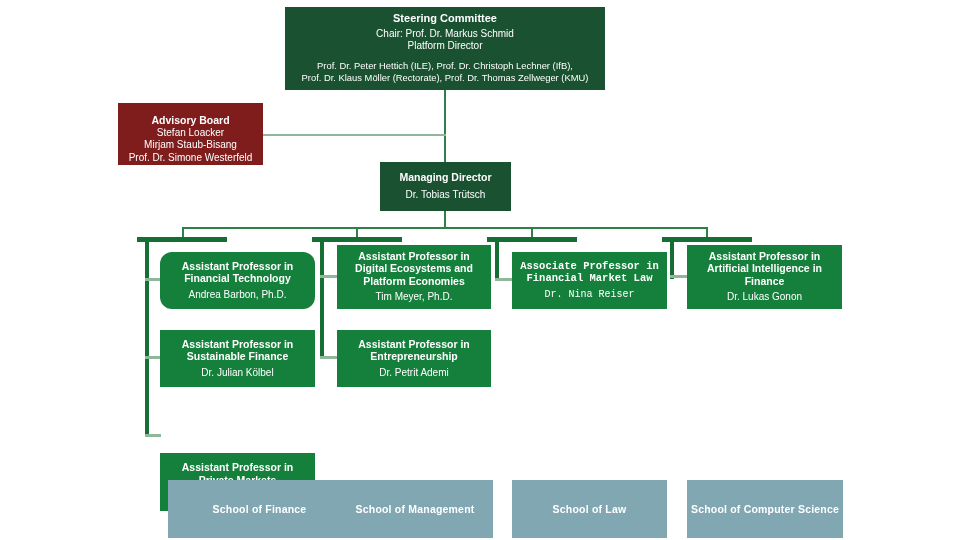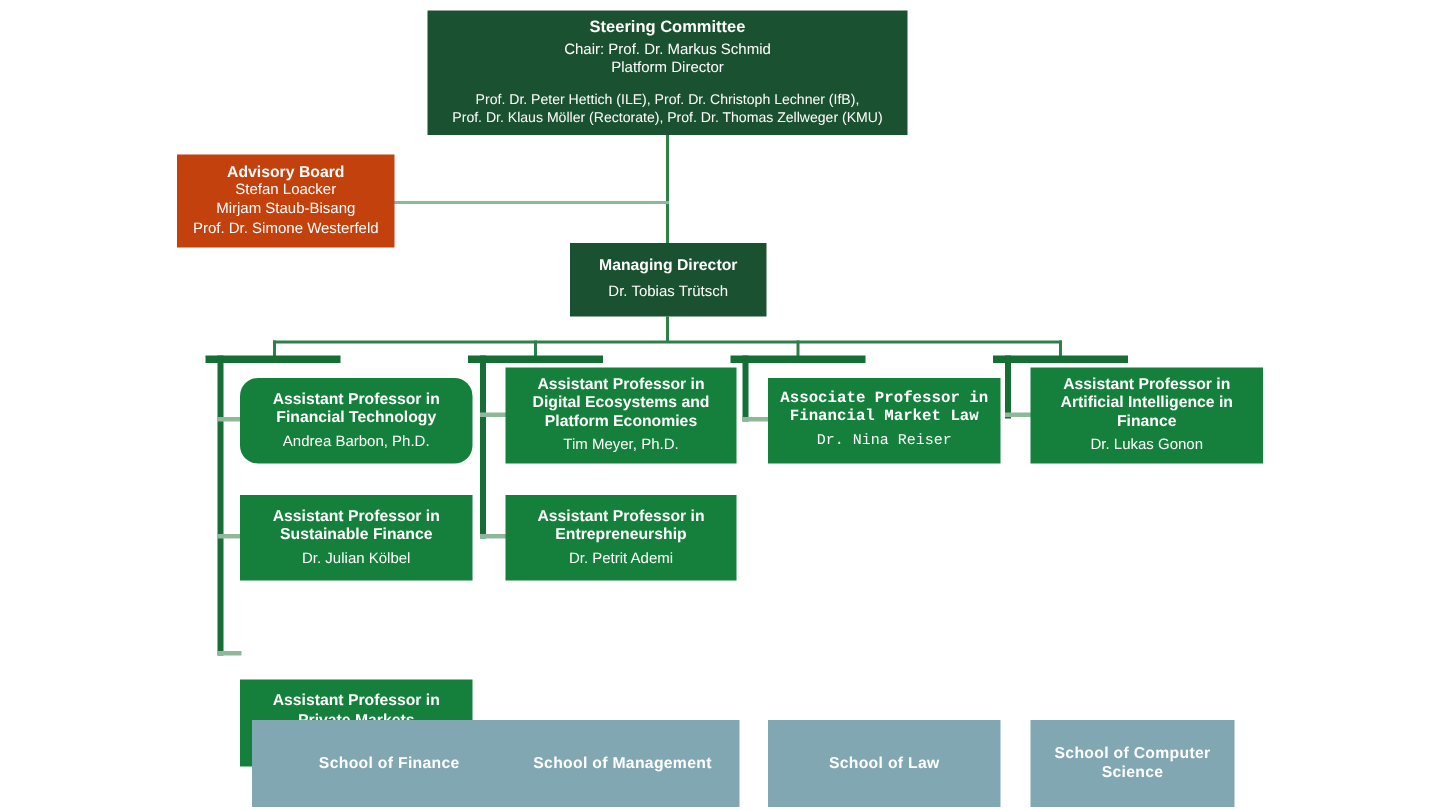--- a/index.html
+++ b/index.html
@@ -9,21 +9,21 @@
   }
   .box {
     position:absolute; box-sizing:border-box; color:#ffffff;
     display:flex; flex-direction:column; align-items:center; justify-content:center;
     text-align:center;
   }
   .box .t { font-weight:bold; font-size:10.5px; line-height:1.2; }
   .box .l { font-size:10px; line-height:1.28; }
   .dark   { background:#1a5130; }
   .green  { background:#15803b; }
-  .salmon { background:#c2410c; }
+  .salmon { background:#7f1d1d;justify-content:flex-end; }
   .school { background:#81a7b2; }
   .school .t { font-size:10.5px; letter-spacing:0.2px; }
   .steering .t { font-size:11px; margin-bottom:2px; }
   .steering .members { margin-top:7px; font-size:9.4px; line-height:1.3; }
   .prof .t { padding:0 4px; margin-bottom:4px; }
   .md .t { margin-bottom:5px; }
   .line { position:absolute; }
   .thin  { background:#2f8048; }
   .light { background:#8fb79a; }
   .branch{ background:#156f34; }
@@ -120,17 +120,17 @@
 
   <div class="box school" style="left:168px; top:480px; width:183px; height:58px;">
     <div class="t">School of Finance</div>
   </div>
   <div class="box school" style="left:337px; top:480px; width:156px; height:58px;">
     <div class="t">School of Management</div>
   </div>
   <div class="box school" style="left:512px; top:480px; width:155px; height:58px;">
     <div class="t">School of Law</div>
   </div>
-  <div class="box school" style="left:687px; top:480px; width:136px; height:58px;">
+  <div class="box school" style="left:687px; top:480px; width:156px; height:58px;">
     <div class="t">School of Computer Science</div>
   </div>
 
 </div>
 
 </body></html>

